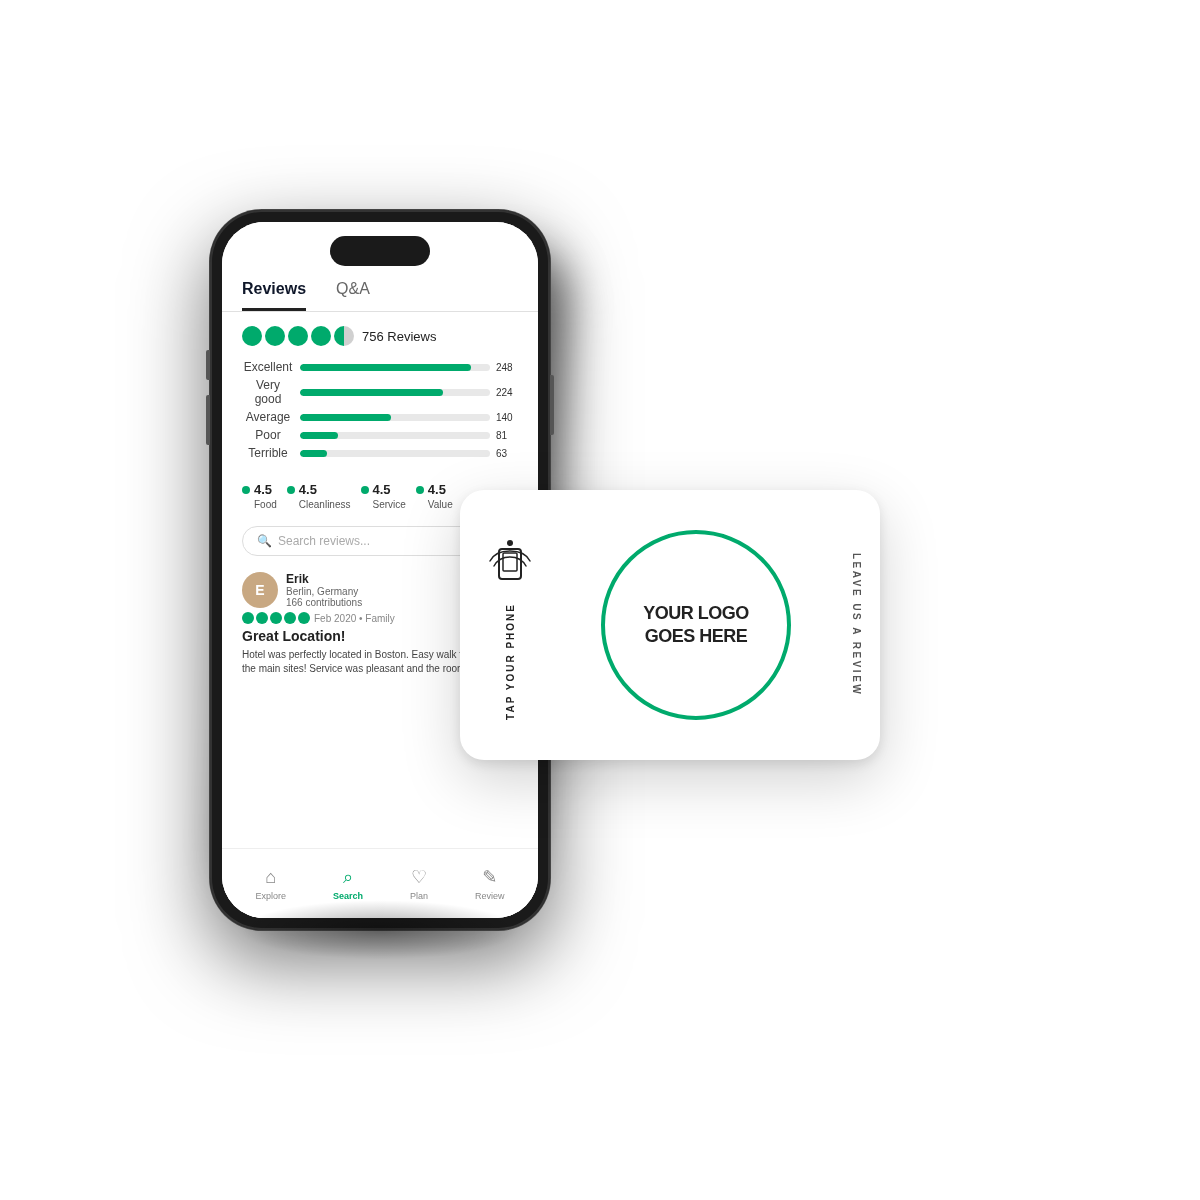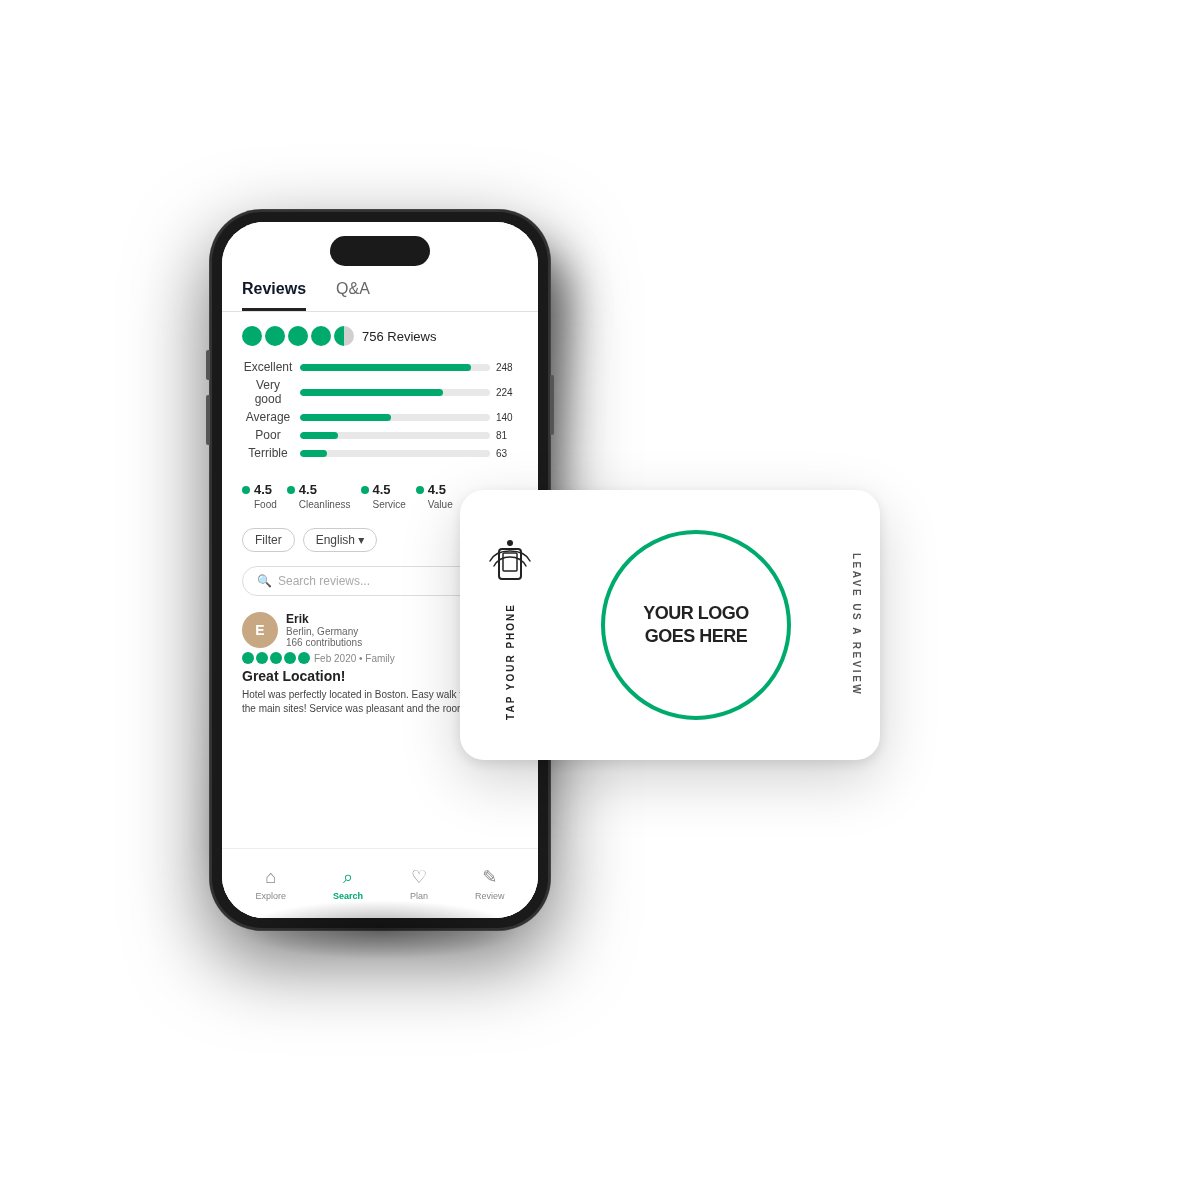--- a/index.html
+++ b/index.html
@@ -592,24 +592,20 @@
     </div>
               <div class="cat-item">
       <div class="cat-score-row">
         <div class="cat-dot"></div>
         <span class="cat-score">4.5</span>
       </div>
       <span class="cat-name">Value</span>
     </div>
             </div>
 
-          <div class="filter-row">
-            <button class="filter-btn">Filter</button>
-            <button class="filter-btn english">English ▾</button>
-          </div>
 
           <div class="search-bar">
             <span class="search-icon-inner">🔍</span>
             <span class="search-placeholder">Search reviews...</span>
           </div>
 
           <div class="review-item">
             <div class="reviewer-row">
               <div class="avatar">E</div>
               <div class="reviewer-info">

